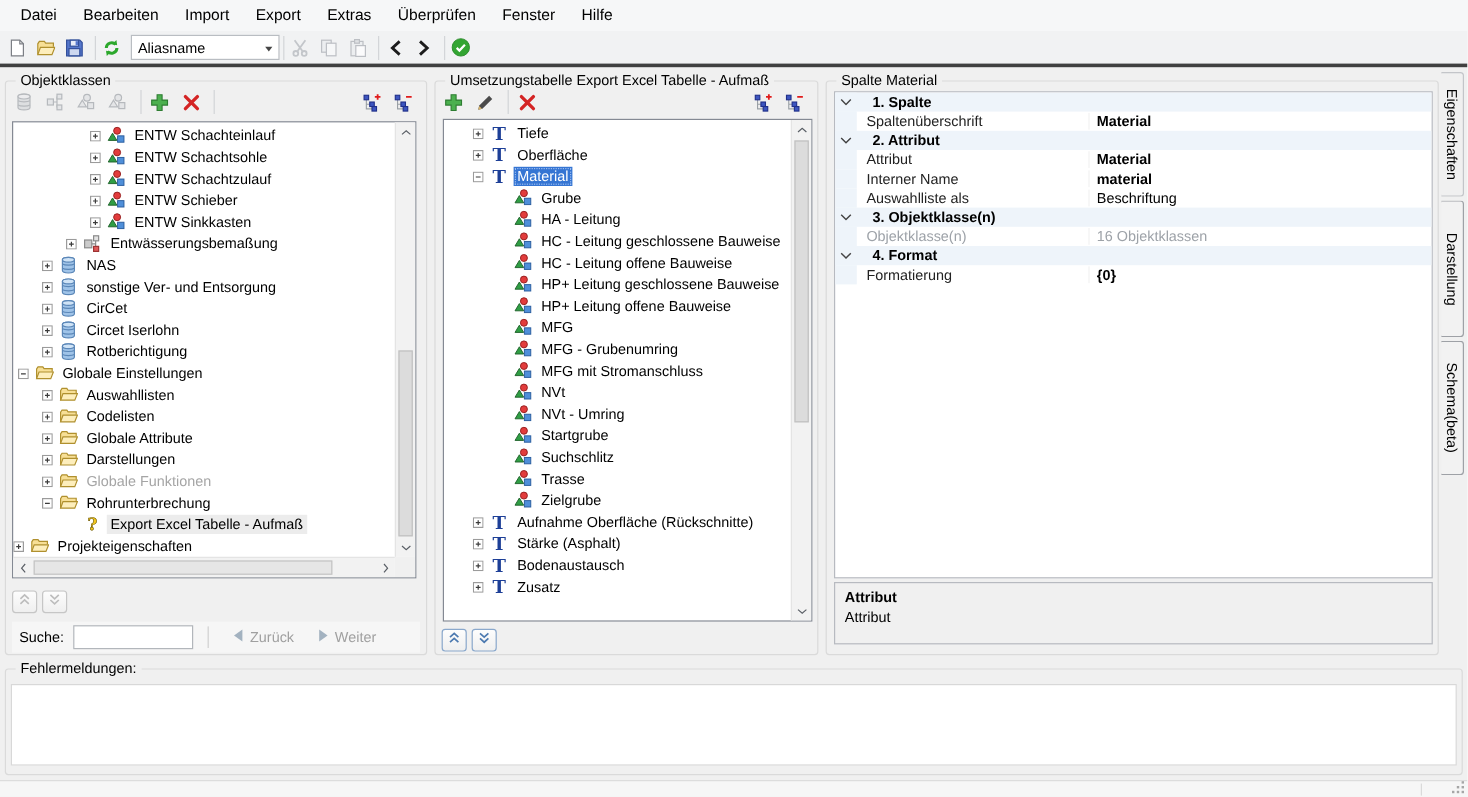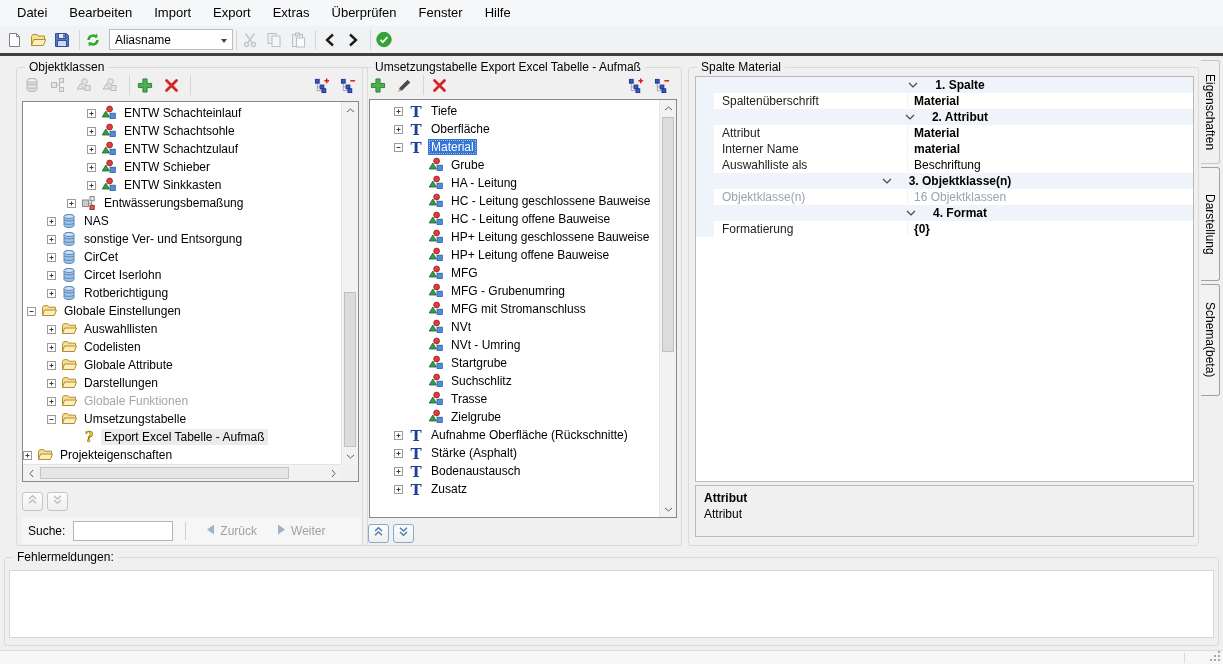--- a/index.html
+++ b/index.html
@@ -12,21 +12,21 @@
   .menu-item { padding:0 11px; font-size:13px; line-height:26px; cursor:default; }
   .toolbar { position:absolute; left:0; top:26px; width:100%; height:30px; background:#f1f2f3; border-bottom:3px solid #404040; display:flex; align-items:center; padding-left:4px; }
   .tbtn { width:24px; height:24px; display:flex; align-items:center; justify-content:center; flex:none; }
   .tsep { width:1px; height:20px; background:#d3d5d8; margin:0 3px; flex:none; }
   .combo { width:124px; height:21px; background:#fff; border:1px solid #b9bdc2; display:flex; align-items:center; padding-left:5px; position:relative; margin-left:2px; flex:none; }
   .combo .arrow { position:absolute; right:5px; top:9px; width:0; height:0; border-left:3.5px solid transparent; border-right:3.5px solid transparent; border-top:4px solid #444; }
 
   
   .group { position:absolute; border:1px solid #dadada; border-radius:3px; }
   .group-label { position:absolute; top:-7px; left:8px; background:#f0f0f0; padding:0 4px; font-size:12px; line-height:13px; white-space:nowrap; }
-  #group-left  { left:16px;   top:67px; width:352px;  height:479px; }
+  #group-left  { left:4px;   top:67px; width:352px;  height:479px; }
   #group-mid   { left:362px; top:67px; width:320px;  height:479px; }
   #group-right { left:688px; top:67px; width:511px;  height:479px; }
   #group-errors{ left:4px;   top:557px; width:1215px; height:89px; }
 
   .ptoolbar { position:absolute; left:5px; top:6px; right:5px; height:22px; display:flex; align-items:center; gap:2px; }
   .spacer { flex:1; }
 
   
   .treebox { position:absolute; background:#fff; border:1px solid #848993; }
   #tree-left { left:5px; top:33px; width:337px; height:381px; }
@@ -60,21 +60,21 @@
   .searchrow { position:absolute; left:5px; right:5px; top:450px; height:26px; background:#f6f6f6; display:flex; align-items:center; }
   .search-label { margin:0 8px 0 6px; }
   .search-input { width:100px; height:20px; border:1px solid #b2b6bb; background:#fff; font:12px "Liberation Sans",sans-serif; padding:0 4px; }
   .navsep { width:1px; height:18px; background:#d0d0d0; margin:0 10px 0 12px; }
   .navbtn { display:flex; align-items:center; gap:5px; color:#a0a0a0; padding:0 10px; height:22px; }
 
   
   #pgrid { position:absolute; left:6px; top:8px; width:499px; height:406px; border:1px solid #b7bac0; background:#fff; overflow:hidden; }
   .prow { height:16px; display:flex; align-items:center; font-size:12px; }
   .gutter { width:18px; align-self:stretch; background:#eef4fa; flex:none; display:flex; align-items:center; justify-content:center; }
-  .prow.cat { background:#eef4fa; font-weight:bold;justify-content:center; }
+  .prow.cat { background:#eef4fa; font-weight:bold; }
   .cat-label { padding-left:13px; }
   .plabel { width:193px; padding-left:8px; color:#222; }
   .pvalue { flex:1; padding-left:6px; border-left:1px solid #f2f2f2; }
   .bold { font-weight:bold; }
   .greytxt { color:#9da2a8; }
   #pdesc { position:absolute; left:6px; top:417px; width:499px; height:52px; border:1px solid #b7bac0; background:#f0f0f0; padding:5px 8px; }
   #pdesc .t { font-weight:bold; margin-bottom:2px; }
 
   
   #vtabs { position:absolute; left:1201px; top:60px; width:21px; }
@@ -573,21 +573,21 @@
                 <rect x="0.5" y="0.5" width="8" height="8" fill="#fff" stroke="#9b9b9b"></rect>
                 <path d="M2.5 4.5h4" stroke="#3c3c3c"></path>
               </svg>
             </span>
             <span class="ticn">
               <svg width="16" height="16" viewBox="0 0 16 16">
                 <path d="M1.5 12.5v-8l1.2-1.8h4l1 1.5h6.8v2.5" fill="#f7df96" stroke="#b0902e"></path>
                 <path d="M1.5 12.5l2-5.5h12l-2.2 5.5z" fill="#fdeebc" stroke="#b0902e"></path>
               </svg>
             </span>
-            <span class="tlabel">Umsetzungstabelle</span>
+            <span class="tlabel">Rohrunterbrechung</span>
           </div>
           <div class="trow" style="padding-left:44px">
             <span class="exp-spacer"></span>
             <span class="ticn">
               <svg width="16" height="16" viewBox="0 0 16 16">
                 <text x="8" y="13" font-size="14" font-weight="bold" text-anchor="middle" fill="#f2c61d" stroke="#6b5600" stroke-width="0.5" font-family="DejaVu Serif, serif">?</text>
               </svg>
             </span>
             <span class="tlabel sel-inactive">Export Excel Tabelle - Aufmaß</span>
           </div>

